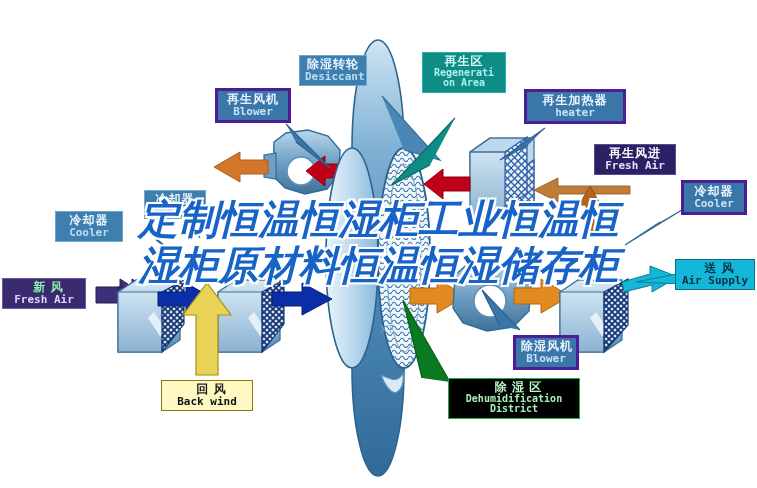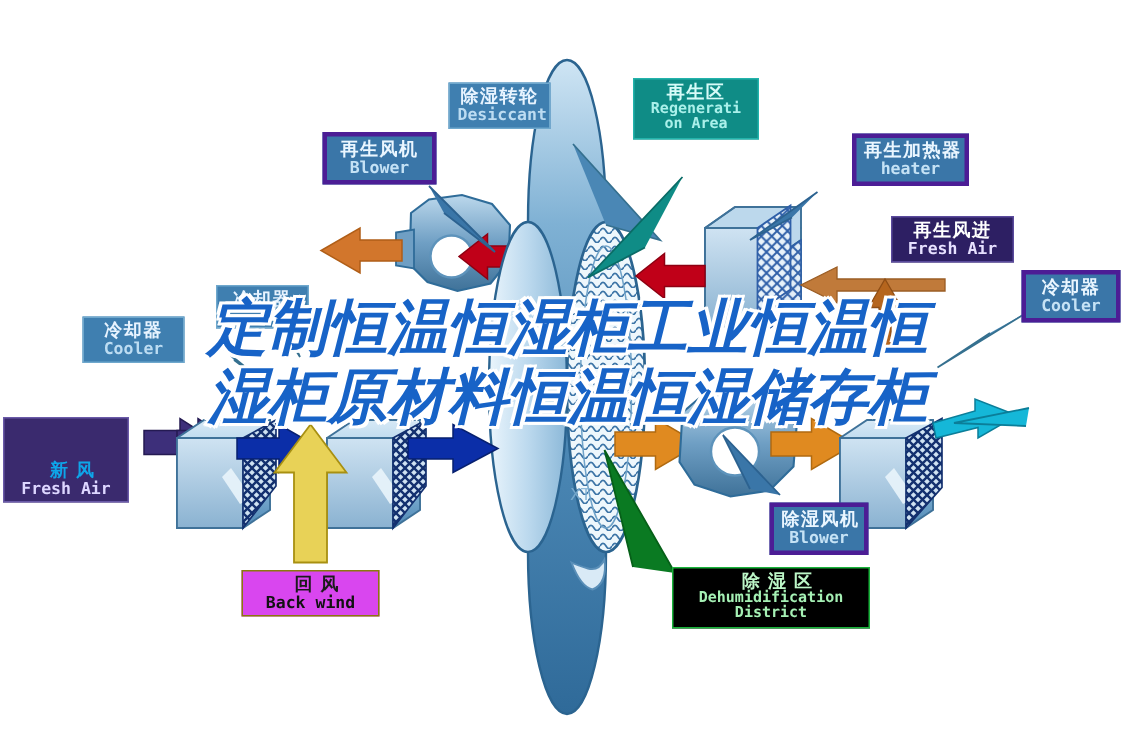--- a/index.html
+++ b/index.html
@@ -36,32 +36,32 @@
 
   .teal{background:#0f8c86;border:1px solid #23b3ab;}
   .teal .cn{color:#d7fbf8;}
   .teal .en{color:#aaf0ea;}
 
   .purple{background:#2d1f63;border:1px solid #5a4a9c;}
   .purple .cn{color:#ffffff;}
   .purple .en{color:#e6e0ff;}
 
   .purple2{background:#3a2a6e;border:1px solid #6a5aa8;}
-  .purple2 .cn{color:#0ea5e9;margin-top:26px;}
+  .purple2 .cn{color:#86efac;}
   .purple2 .en{color:#ddd6ff;}
 
   .green{background:#000000;border:1px solid #19b23a;}
   .green .cn{color:#bdf7c8;}
   .green .en{color:#a5f0b4;}
 
   .cyan{background:#15b7d8;border:1px solid #0a6e8a;}
   .cyan .cn{color:#08304a;}
   .cyan .en{color:#08304a;}
 
-  .yellow{background:#d946ef;border:1px solid #8a7a0d;}
+  .yellow{background:#fef9c3;border:1px solid #8a7a0d;}
   .yellow .cn{color:#1b1b1b;}
   .yellow .en{color:#111111;}
 
   .spread{letter-spacing:9px;text-indent:9px;}
 
   
   #wm{
     position:absolute;left:0;top:200px;width:757px;
     z-index:80;text-align:center;pointer-events:none;
   }
@@ -294,21 +294,21 @@
     <span class="cn">冷却器</span>
     <span class="en">Cooler</span>
   </div>
 
   <div class="lbl teal wide" style="left:422px;top:52px;width:84px;">
     <span class="cn">再生区</span>
     <span class="en">Regenerati</span>
     <span class="en">on Area</span>
   </div>
 
-  <div class="lbl sk-blue2" style="left:524px;top:89px;width:78px;margin-left:44px;">
+  <div class="lbl sk-blue2" style="left:524px;top:89px;width:102px;">
     <span class="cn">再生加热器</span>
     <span class="en">heater</span>
   </div>
 
   <div class="lbl purple" style="left:594px;top:144px;width:82px;">
     <span class="cn">再生风进</span>
     <span class="en">Fresh Air</span>
   </div>
 
   <div class="lbl sk-blue2" style="left:681px;top:180px;width:66px;">
@@ -330,19 +330,23 @@
     <span class="cn">除湿风机</span>
     <span class="en">Blower</span>
   </div>
 
   <div class="lbl green wide" style="left:448px;top:378px;width:132px;">
     <span class="cn spread">除  湿  区</span>
     <span class="en">Dehumidification</span>
     <span class="en">District</span>
   </div>
 
+  <div class="lbl cyan" style="left:675px;top:259px;width:80px;">
+    <span class="cn spread">送    风</span>
+    <span class="en">Air Supply</span>
+  </div>
 
   <div id="wm">
     <div>定制恒温恒湿柜工业恒温恒</div>
     <div>湿柜原材料恒温恒湿储存柜</div>
   </div>
 
 </div>
 
 </body></html>

